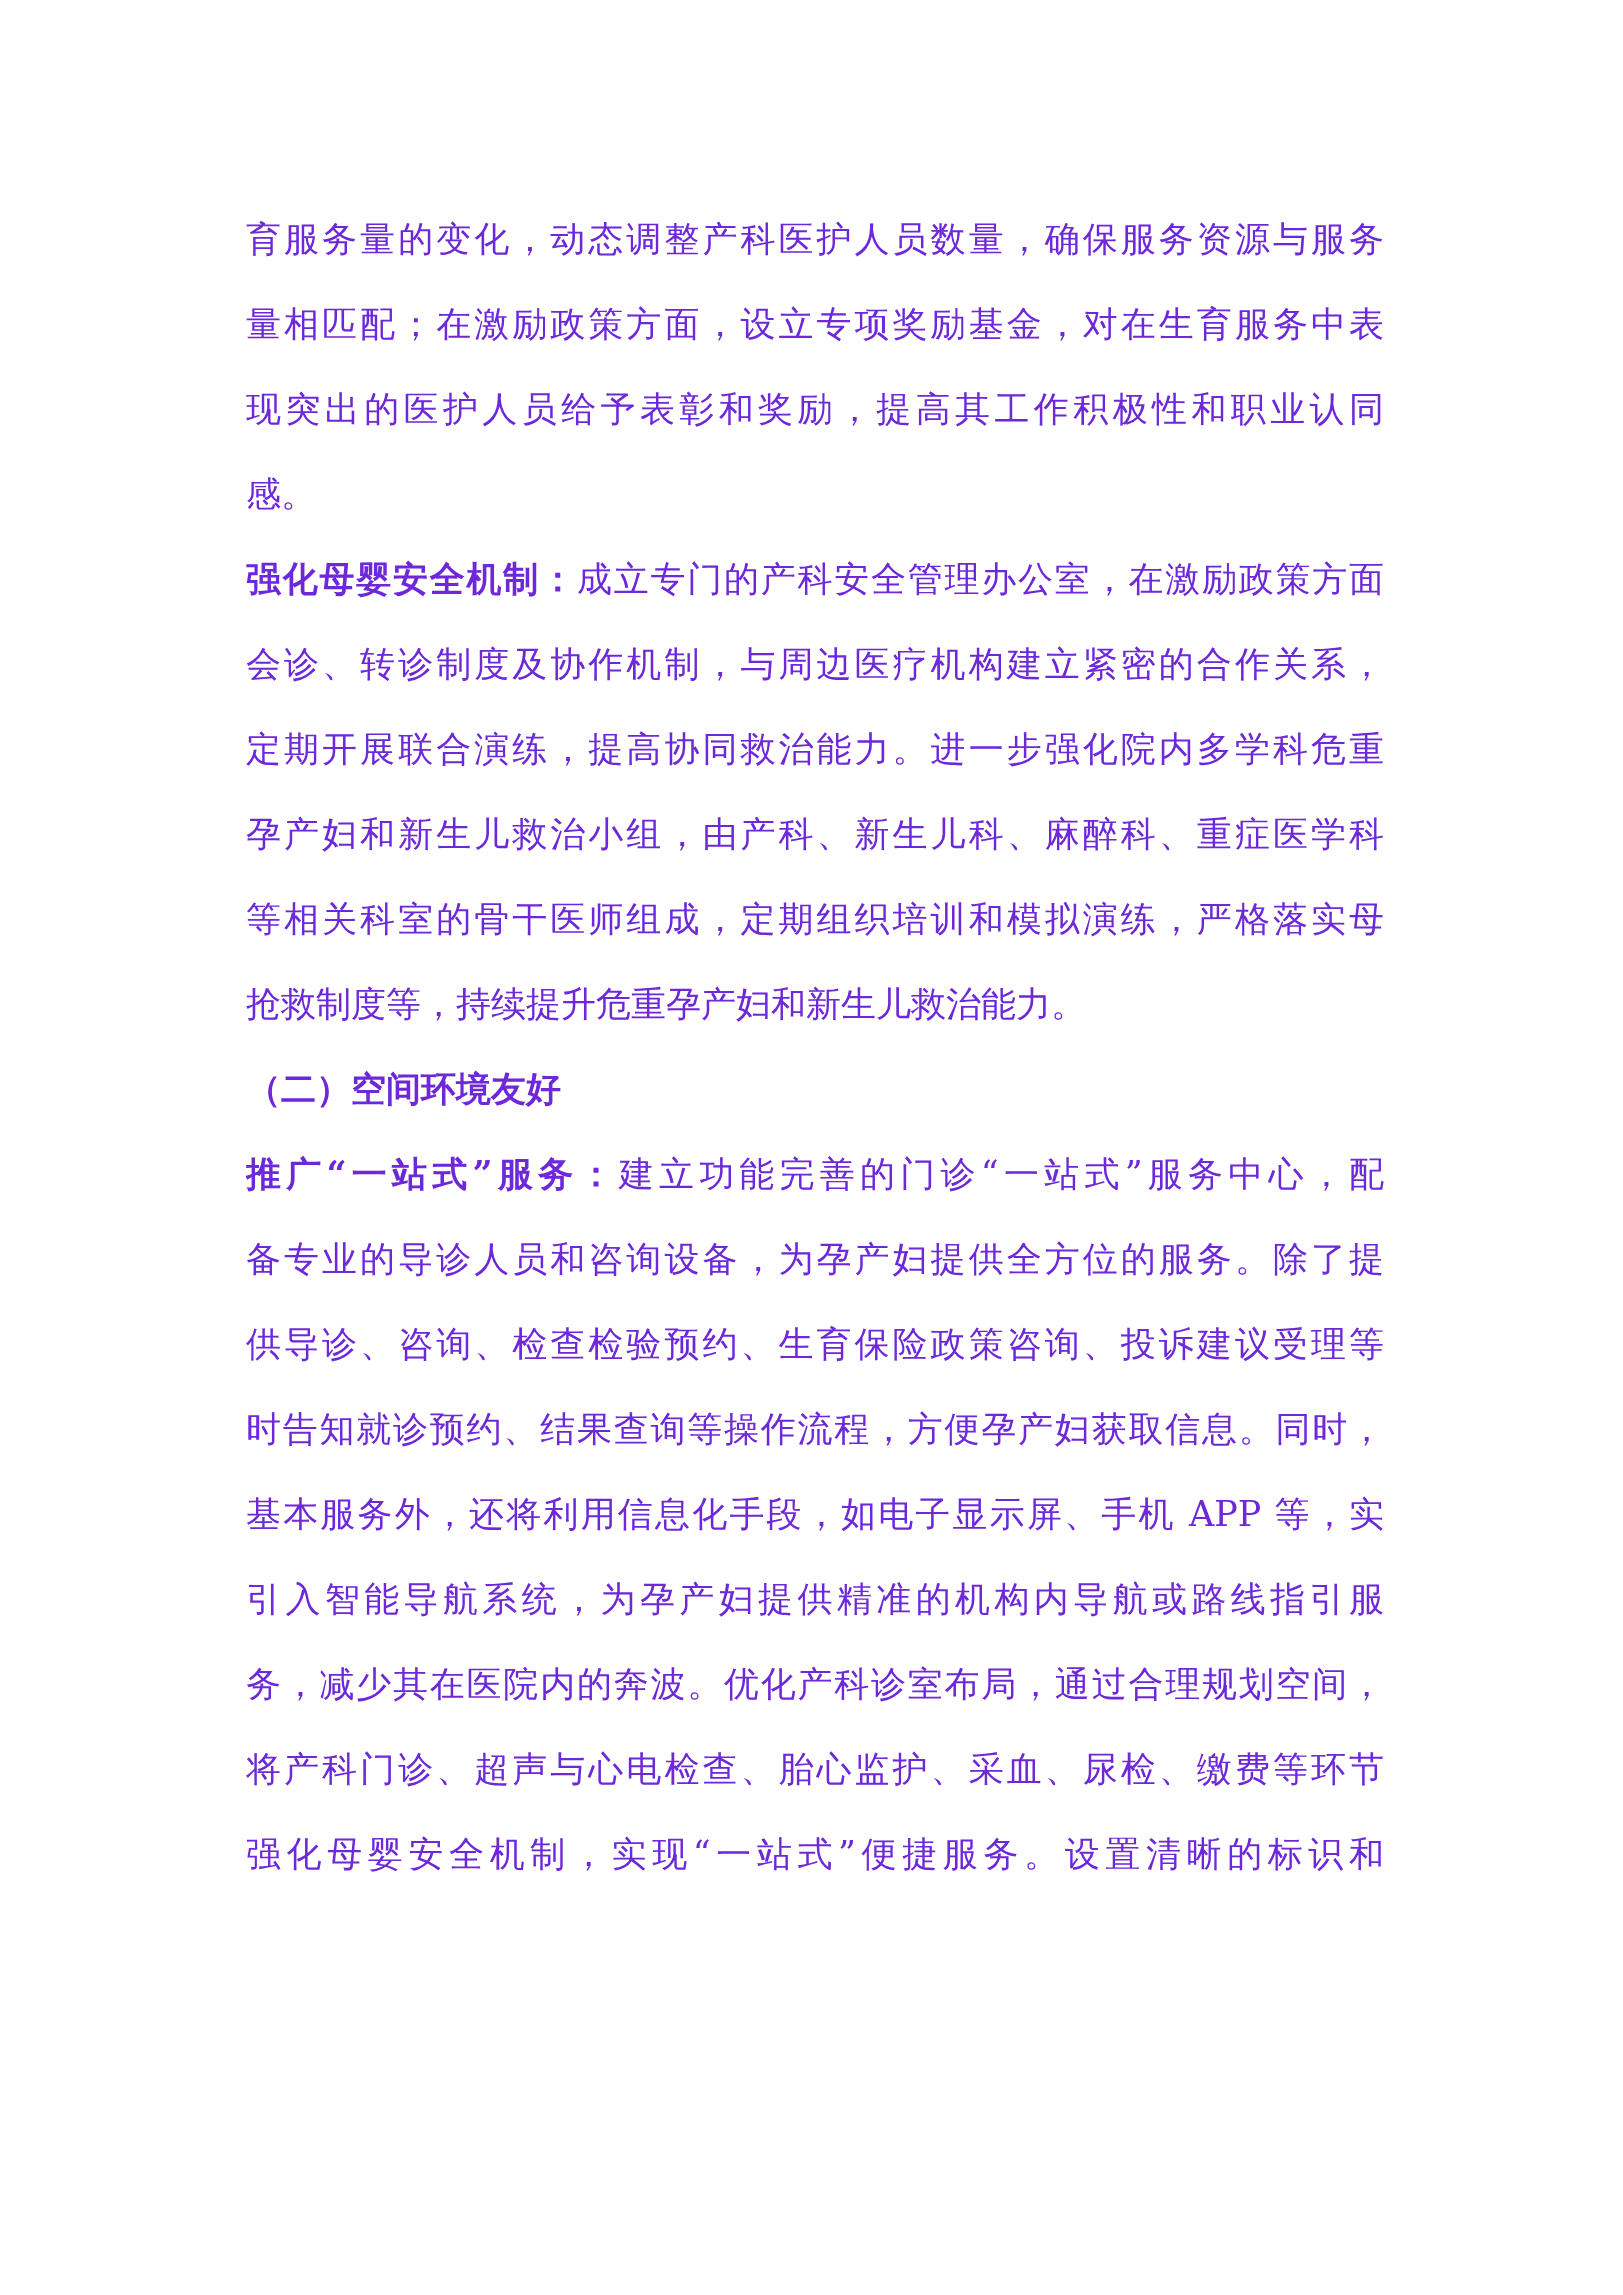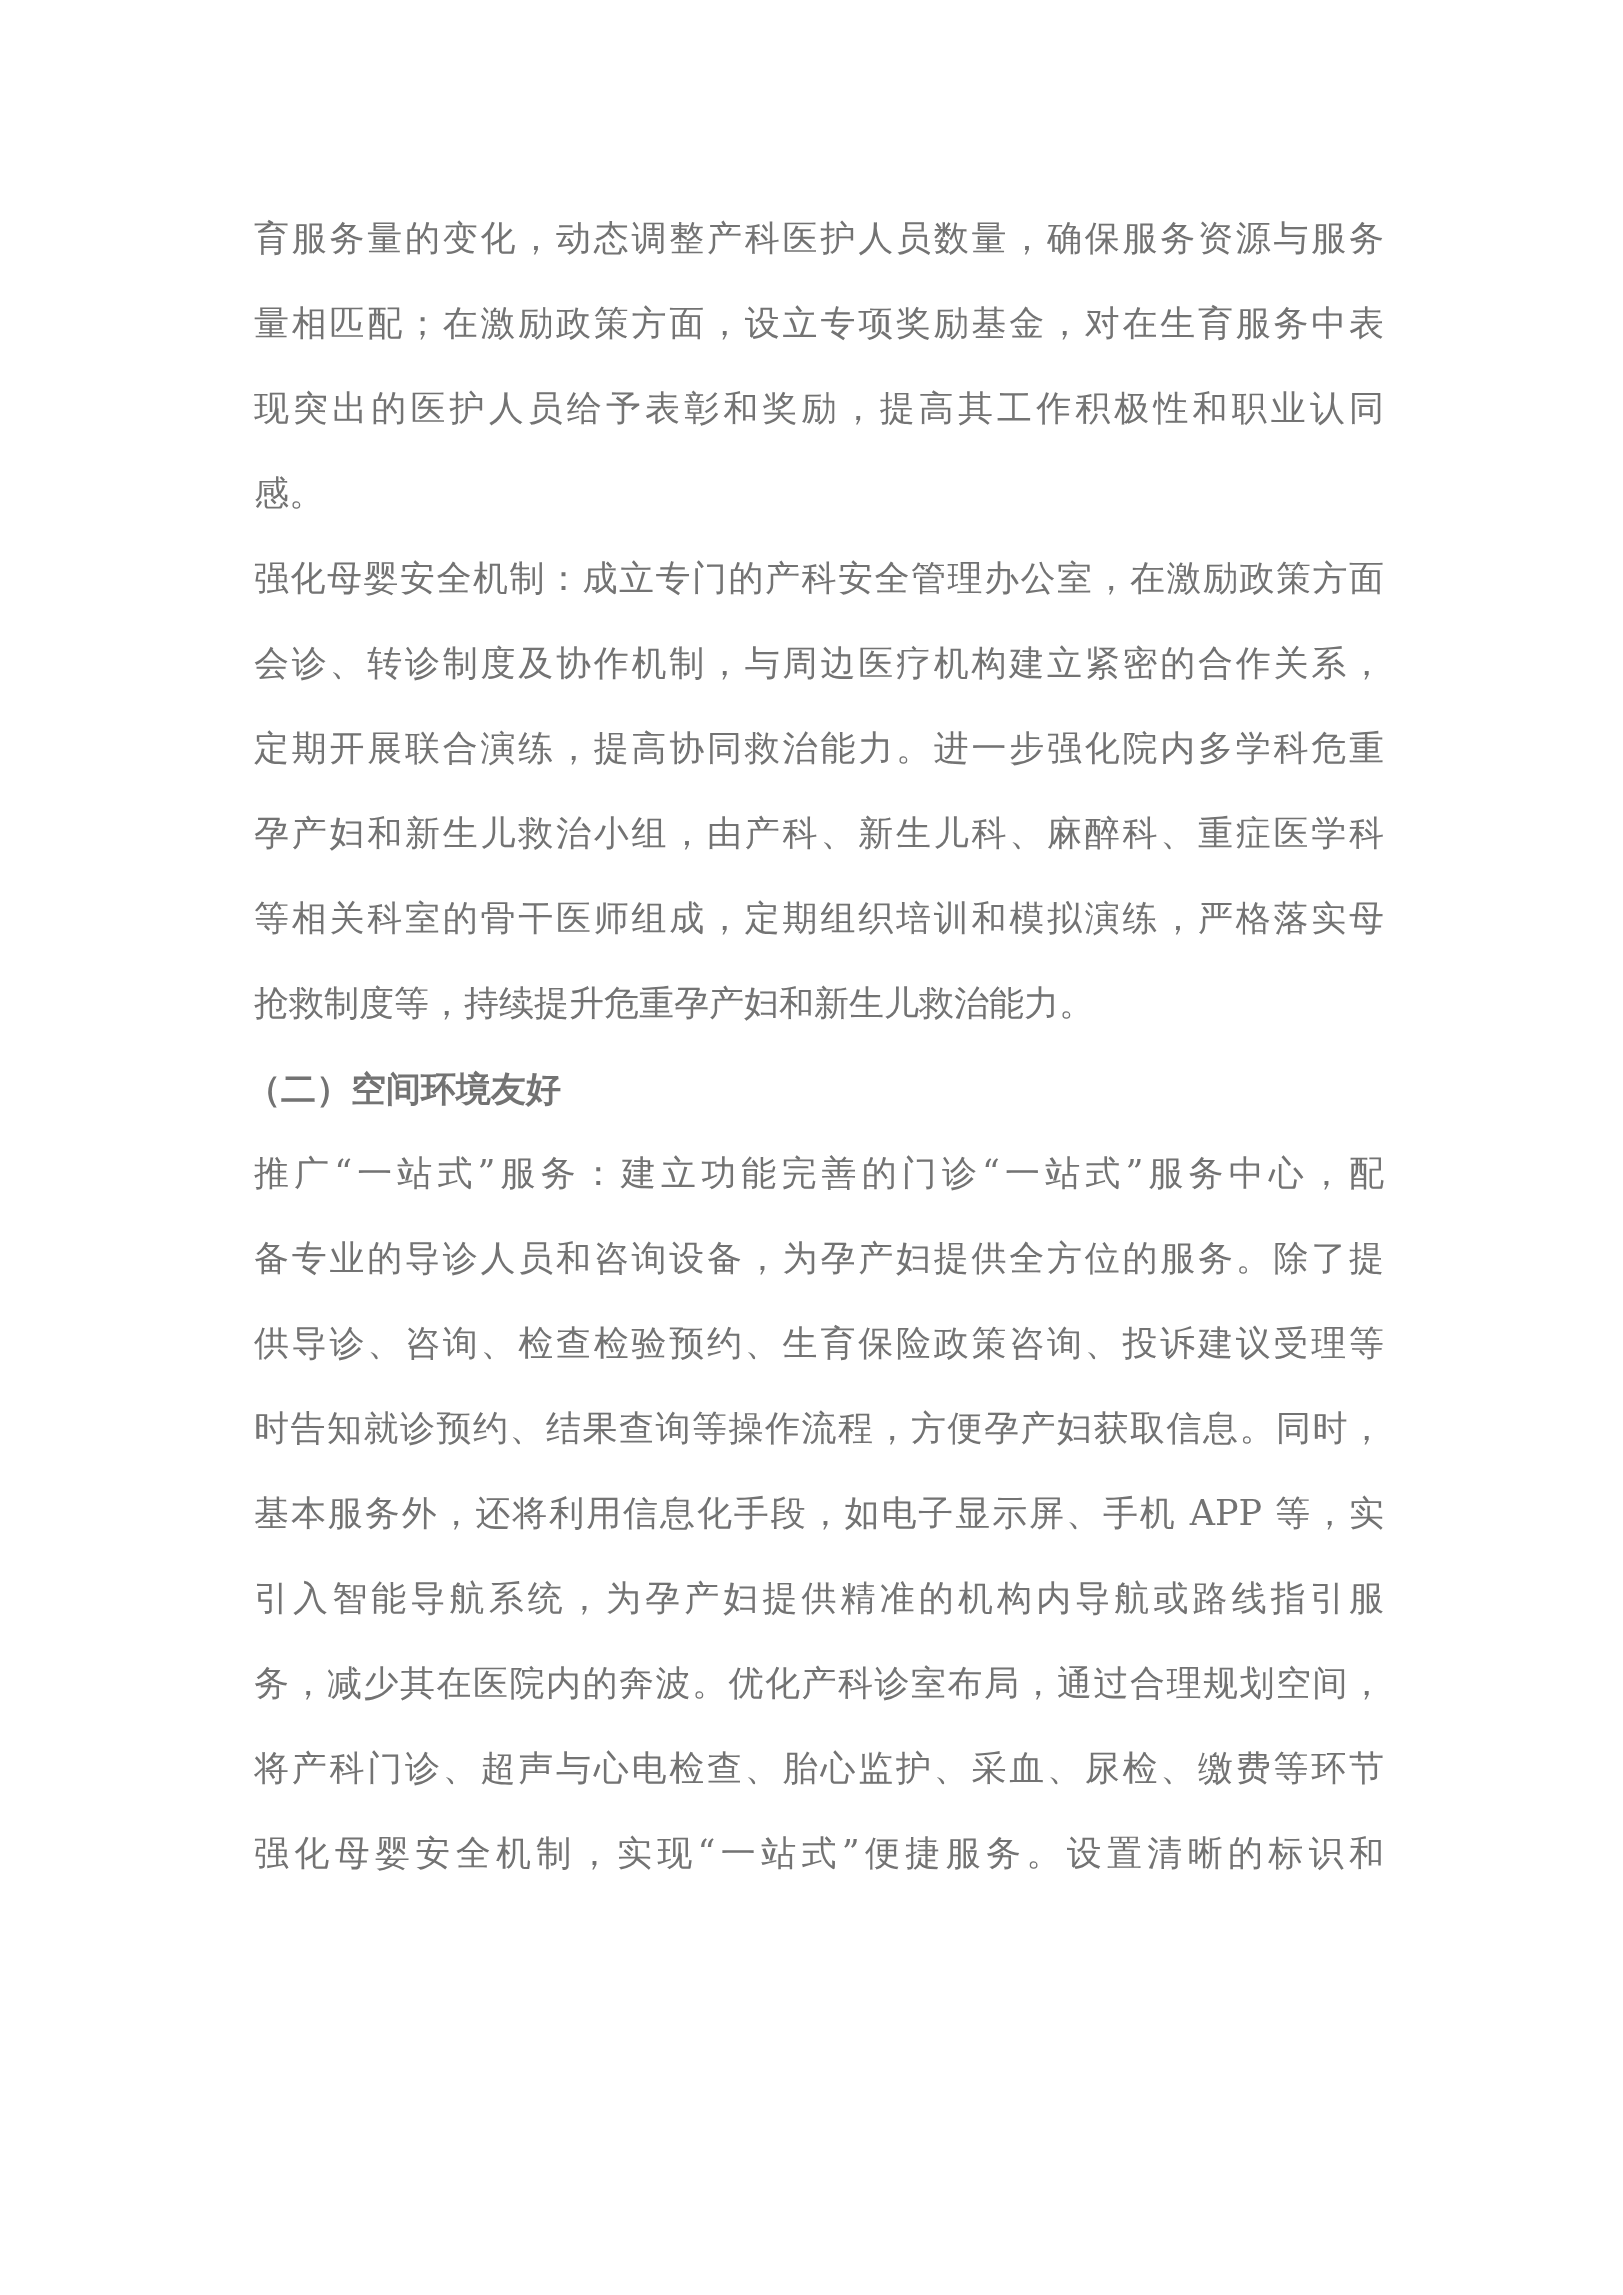--- a/index.html
+++ b/index.html
@@ -4,29 +4,29 @@
 <style>
   html, body { margin: 0; padding: 0; background: #ffffff; }
   body { width: 1623px; height: 2295px; position: relative; overflow: hidden; }
   .page {
     position: absolute; left: 0; top: 0; width: 1623px; height: 2295px;
     background: #ffffff;
   }
   .text-column {
     position: absolute; left: 246px; top: 196px; width: 1138px;
     font-family: "DejaVu Serif", "Liberation Serif", serif;
-    font-size: 35px; color: #737373;
+    font-size: 35px; color: #6d28d9;
   }
   .line {
     height: 85px; line-height: 85px; white-space: nowrap;
     text-align: justify; text-align-last: justify;
     overflow: hidden;
   }
   .line.last { text-align-last: left; }
-  .bold { font-weight: normal; margin-left: 8px; }
+  .bold { font-weight: bold; }
   .heading { font-family: Liberation Sans, sans-serif; font-weight: bold; text-align-last: left; }
 </style>
 </head>
 <body>
 
 <div class="page">
   <div class="text-column">
 
     <div class="line"><span class="bold"></span><span>育服务量的变化，动态调整产科医护人员数量，确保服务资源与服务</span></div>
     <div class="line"><span class="bold"></span><span>量相匹配；在激励政策方面，设立专项奖励基金，对在生育服务中表</span></div>

